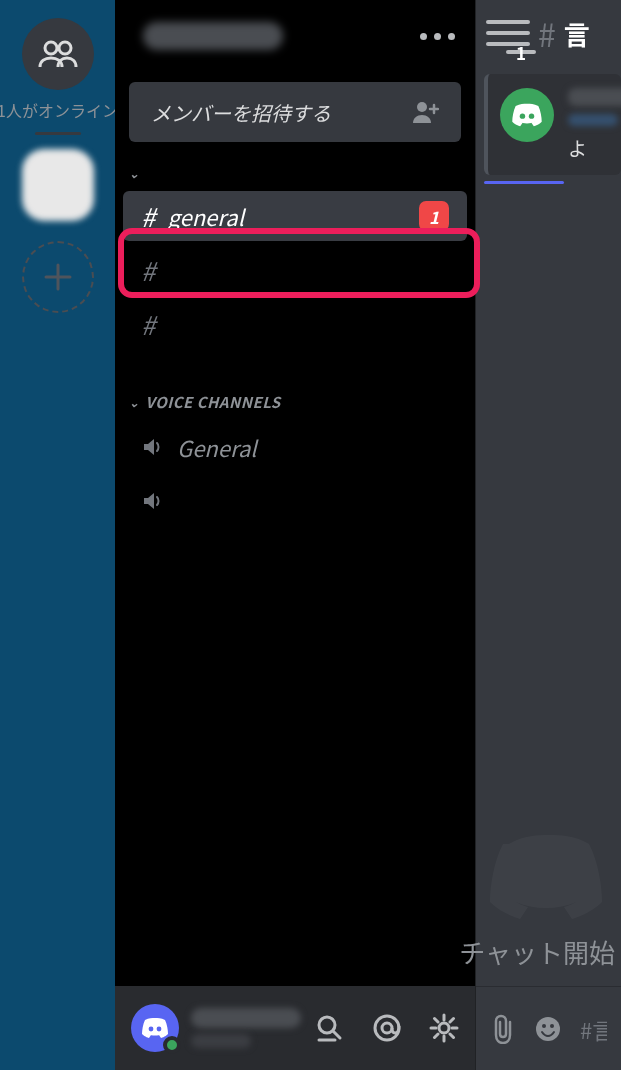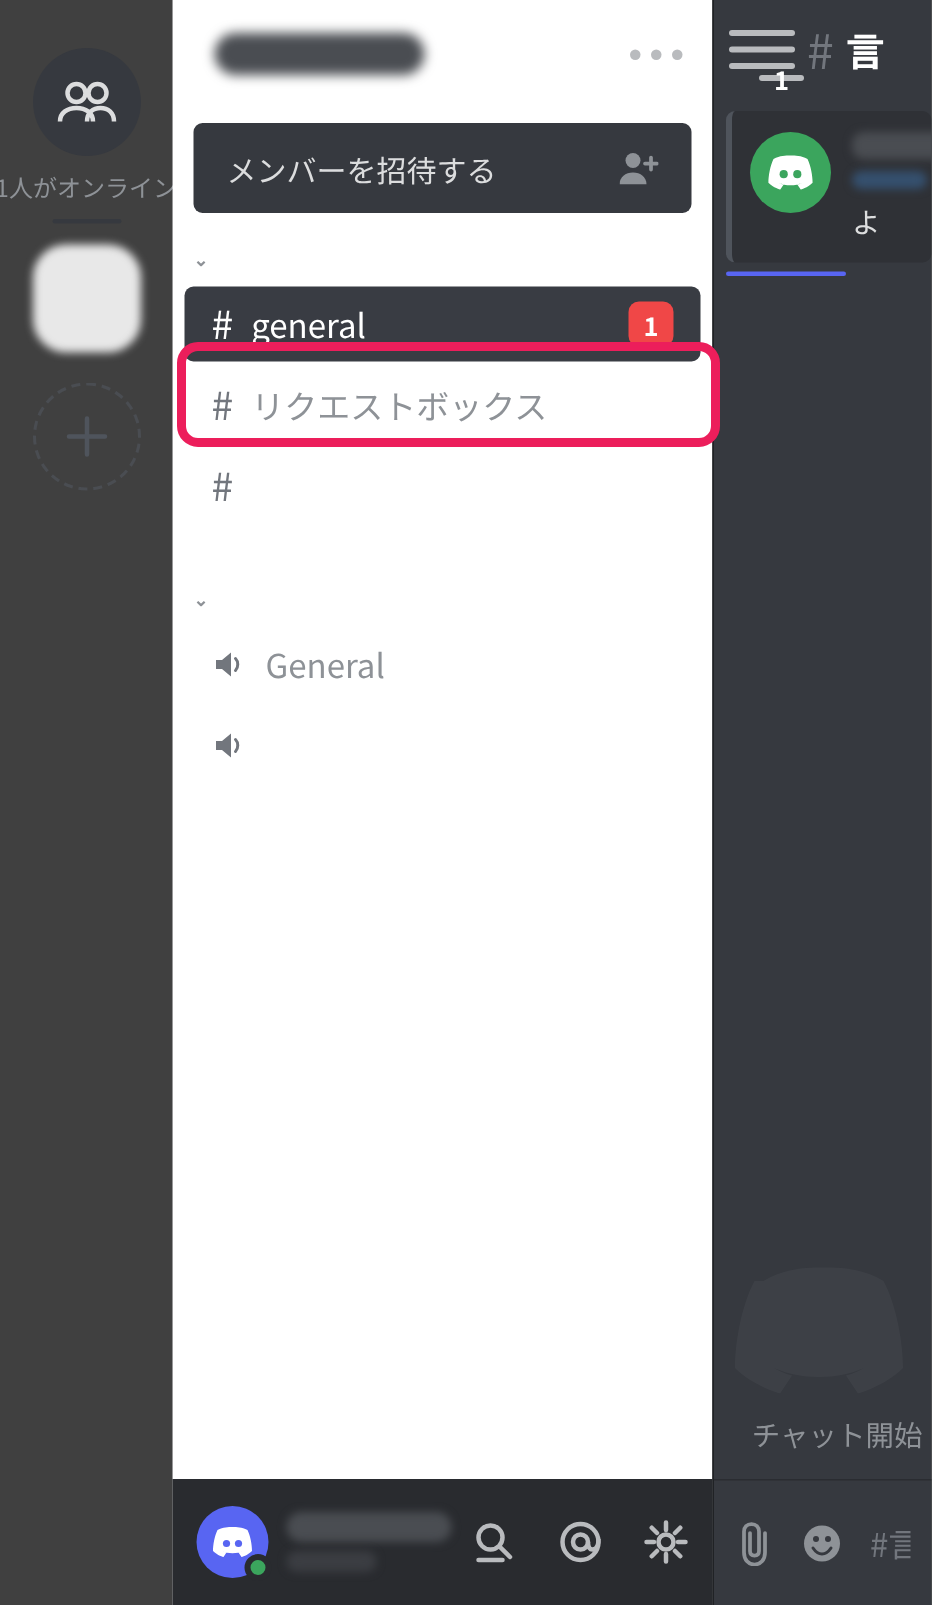--- a/index.html
+++ b/index.html
@@ -1,29 +1,29 @@
 <!DOCTYPE html>
 <html><head>
 <meta charset="utf-8">
 <style>
   html,body{margin:0;padding:0;width:621px;height:1070px;overflow:hidden;background:#202225;font-family:"Hiragino Sans","Noto Sans CJK JP",Arial,sans-serif;color:#dcddde;}
   *{box-sizing:border-box;}
 
   .app{display:flex;width:621px;height:1070px;position:relative;}
 
   
-  .rail{width:115px;background:#404040;display:flex;flex-direction:column;align-items:center;padding-top:32px;}
+  .rail{width:115px;background:#0c4a6e;display:flex;flex-direction:column;align-items:center;padding-top:18px;}
   .dm-pill{width:72px;height:72px;border-radius:36px;background:#36393f;display:flex;align-items:center;justify-content:center;}
   .online-txt{font-size:16px;color:#8e9297;margin-top:8px;text-align:center;white-space:nowrap;}
   .rail-sep{width:46px;height:3px;background:#36393f;border-radius:2px;margin:10px 0 14px;}
   .server-box{width:72px;height:72px;border-radius:22px;background:#e8e8e8;margin-bottom:20px;filter:blur(3px);}
   .add-server{width:72px;height:72px;border-radius:36px;border:2px dashed #4a4d52;display:flex;align-items:center;justify-content:center;}
 
   
-  .chancol{width:360px;background:#ffffff;display:flex;flex-direction:column;position:relative;}
+  .chancol{width:360px;background:#000000;display:flex;flex-direction:column;position:relative;font-style:italic;}
   .server-head{height:72px;display:flex;align-items:center;justify-content:space-between;padding:0 20px 0 28px;}
   .sv-name{width:140px;height:28px;background:#4a4d52;border-radius:14px;filter:blur(4px);}
   .dots{display:flex;gap:7px;}
   .dot{width:7px;height:7px;border-radius:50%;background:#b9bbbe;}
 
   .invite{margin:10px 14px 22px;height:60px;background:#36393f;border-radius:6px;display:flex;align-items:center;justify-content:space-between;padding:0 22px;}
   .invite-txt{color:#dcddde;font-size:20px;}
 
   .cat{font-size:15px;font-weight:700;color:#8e9297;letter-spacing:.5px;padding:0 14px;display:flex;align-items:center;gap:6px;margin-bottom:6px;}
   .cat .chev{font-size:12px;color:#8e9297;}
@@ -62,21 +62,21 @@
   .emb-logo{width:54px;height:54px;border-radius:50%;background:#3ba55d;display:flex;align-items:center;justify-content:center;flex-shrink:0;}
   .emb-lines{display:flex;flex-direction:column;gap:8px;min-width:0;}
   .blur-line{background:#4a4d52;border-radius:8px;filter:blur(3px);}
   .emb-lines .l1{width:70px;height:18px;}
   .emb-lines .l2{width:50px;height:12px;background:#35506e;}
   .emb-lines .l3{font-size:19px;color:#dcddde;}
   .active-underline{height:3px;background:#5865f2;margin:6px 8px 0 8px;width:80px;border-radius:2px;}
 
   .peek-body{flex:1;display:flex;flex-direction:column;justify-content:flex-end;align-items:center;padding-bottom:16px;gap:14px;}
   .ghost{opacity:.12;}
-  .chat-start{color:#8e9297;font-size:19px;align-self:flex-end;padding-right:6px;white-space:nowrap;}
+  .chat-start{color:#8e9297;font-size:26px;align-self:flex-end;padding-right:6px;white-space:nowrap;}
 
   .peek-input{height:84px;background:#36393f;display:flex;align-items:center;gap:18px;padding:0 14px;border-top:1px solid #2a2c31;}
   .peek-input .field{flex:1;display:flex;align-items:center;gap:10px;color:#72767d;font-size:22px;white-space:nowrap;overflow:hidden;}
 
   svg{display:block;}
 </style>
 </head>
 <body>
 
 <div class="app">
@@ -123,29 +123,29 @@
       <span class="chev">⌄</span>
     </div>
     <div class="chan-list" id="text-list">
         <div class="chan sel">
           <span class="hash">#</span>
           <span class="nm">general</span>
           <span class="badge">1</span>
         </div>
         <div class="chan">
           <span class="hash">#</span>
-          <span class="nm">リクエストボックス</span>
         </div>
         <div class="chan">
           <span class="hash">#</span>
         </div>
       </div>
 
     <div class="cat cat2">
       <span class="chev">⌄</span>
+      <span>VOICE CHANNELS</span>
     </div>
     <div class="chan-list" id="voice-list">
         <div class="chan">
           <svg width="24" height="24" viewBox="0 0 24 24" class="spk">
             <path d="M3 9v6h4l6 5V4L7 9H3z" fill="#72767d"></path>
             <path d="M16 8c2 2 2 6 0 8" stroke="#72767d" stroke-width="2" fill="none" stroke-linecap="round"></path>
           </svg>
           <span class="nm">General</span>
         </div>
         <div class="chan">

